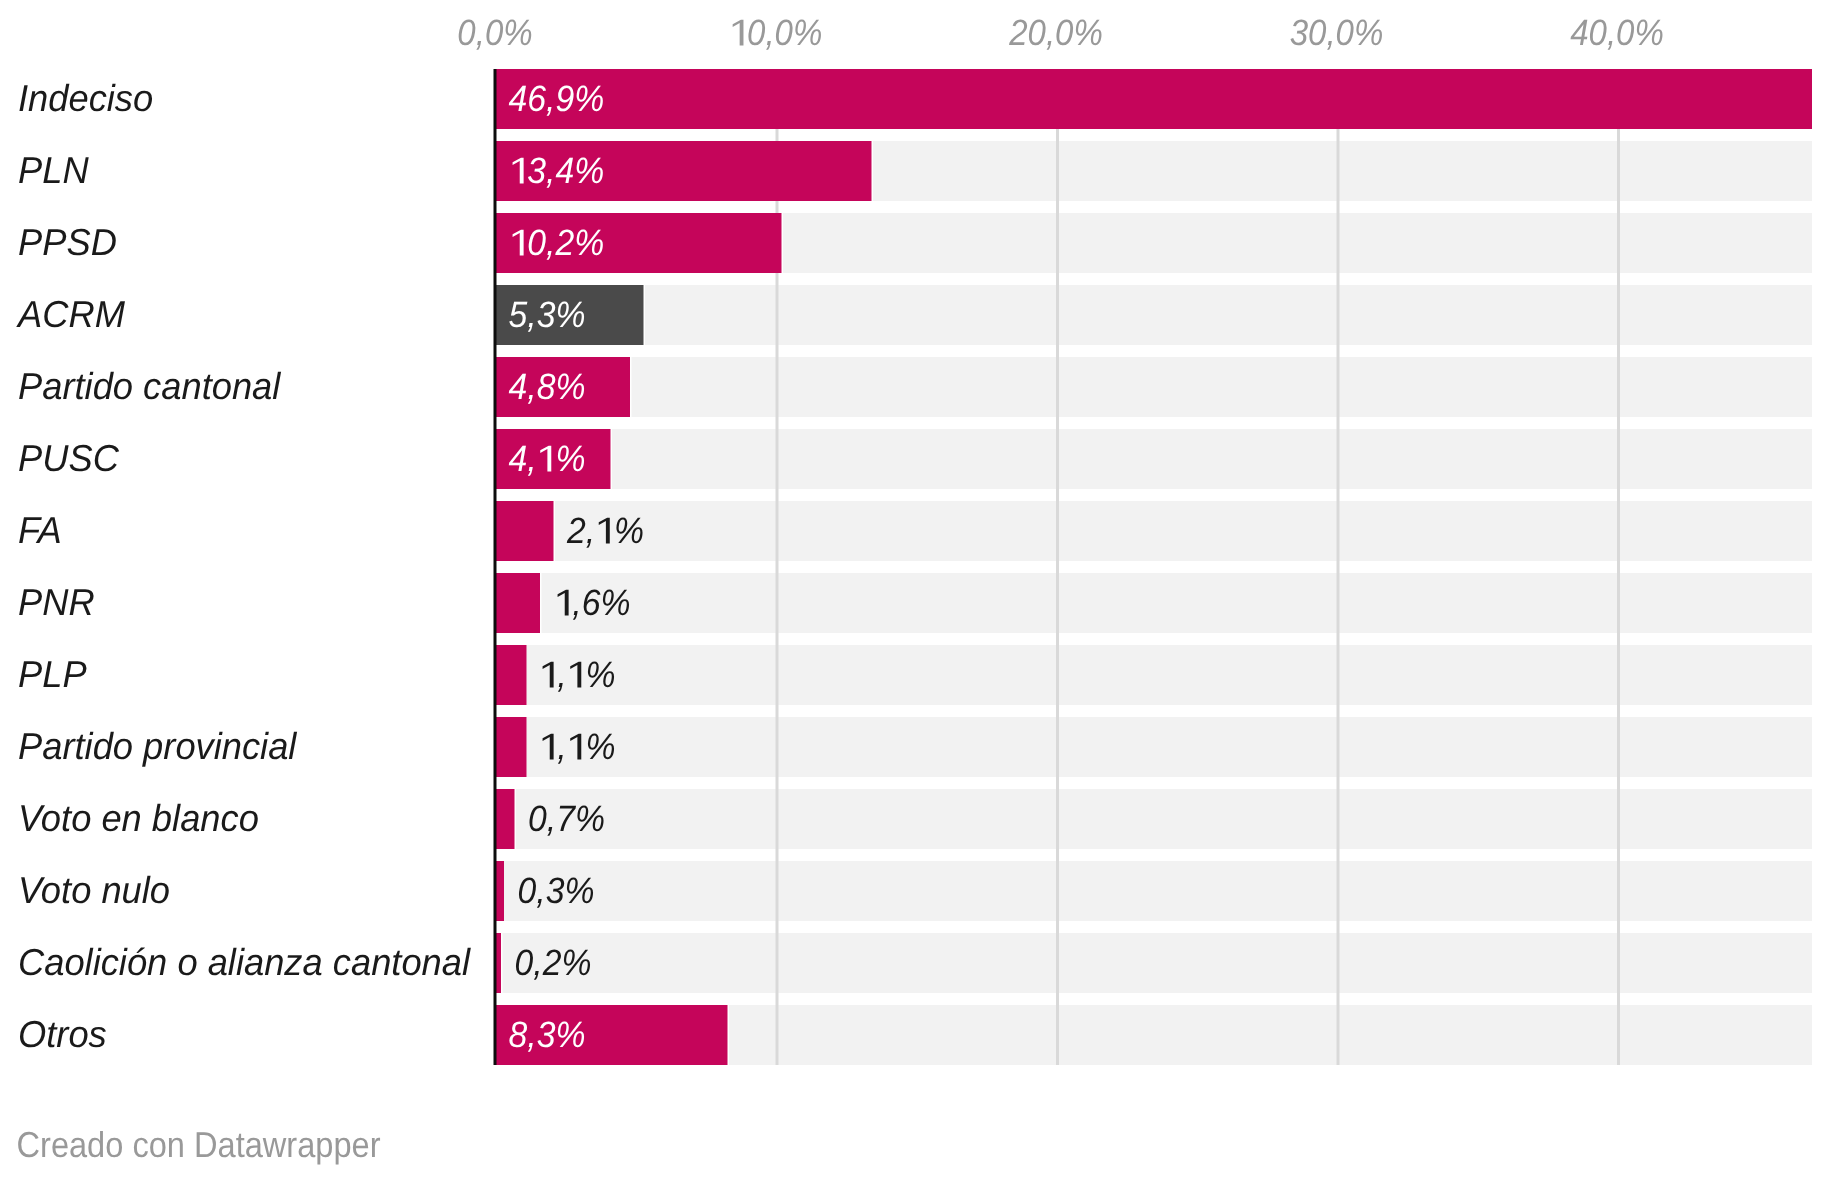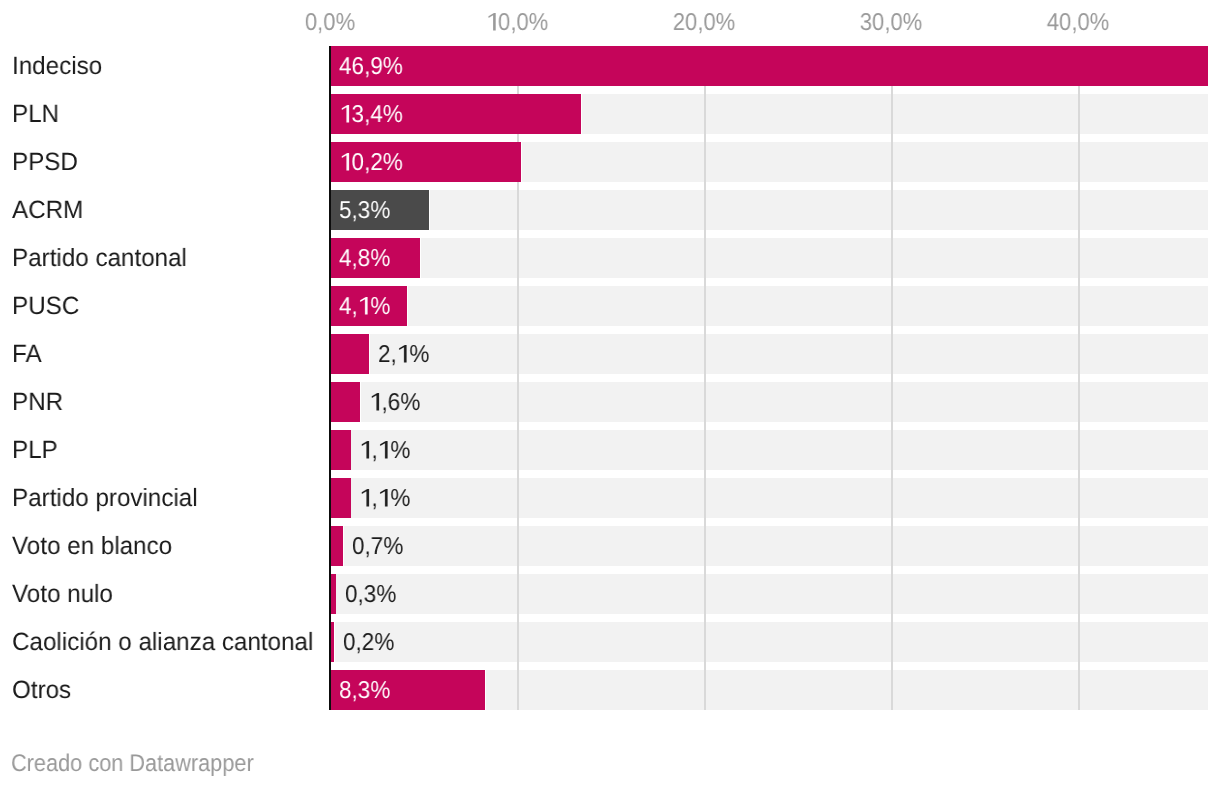--- a/index.html
+++ b/index.html
@@ -6,21 +6,21 @@
   body{width:1220px;height:786px;font-family:"Liberation Sans",sans-serif;-webkit-font-smoothing:antialiased;text-rendering:geometricPrecision;}
   .chart{position:relative;width:1220px;height:786px;overflow:hidden;}
   .axis-label{position:absolute;color:#999999;font-size:24.4px;white-space:nowrap;transform-origin:center center;will-change:transform;}
   .gridline{position:absolute;width:2px;background:#d9d9d9;}
   .zeroline{position:absolute;width:2.4px;background:#0d0d0d;}
   .cat{position:absolute;left:12px;color:#1a1a1a;font-size:25px;white-space:nowrap;transform:scaleX(0.968);transform-origin:left top;will-change:transform;}
   .track{position:absolute;background:#f2f2f2;}
   .bar{position:absolute;}
   .vlab{position:absolute;font-size:24.4px;white-space:nowrap;transform:scaleX(0.922);transform-origin:left top;will-change:transform;}
   .footer{position:absolute;left:11px;top:750px;color:#999999;font-size:24px;white-space:nowrap;transform:scaleX(0.905);transform-origin:left top;will-change:transform;}
-  .layer,.axis{position:absolute;left:0;top:0;width:1220px;height:676px;}
+  .layer,.axis{position:absolute;left:0;top:0;width:1220px;height:676px;font-style:italic;}
   .d1{display:inline-block;width:0.5562em;height:0;vertical-align:baseline;position:relative;}
   .d1 svg{display:block;position:absolute;left:0;bottom:0;width:0.5562em;height:1em;overflow:visible;}
 </style>
 </head>
 <body>
 
 <div class="chart">
 
   <div class="axis" id="axis-layer">
       <div class="axis-label" style="left: 330px; top: 9px; color: rgb(153, 153, 153); transform: translateX(-50%) scaleX(0.903);">0,0%</div>

